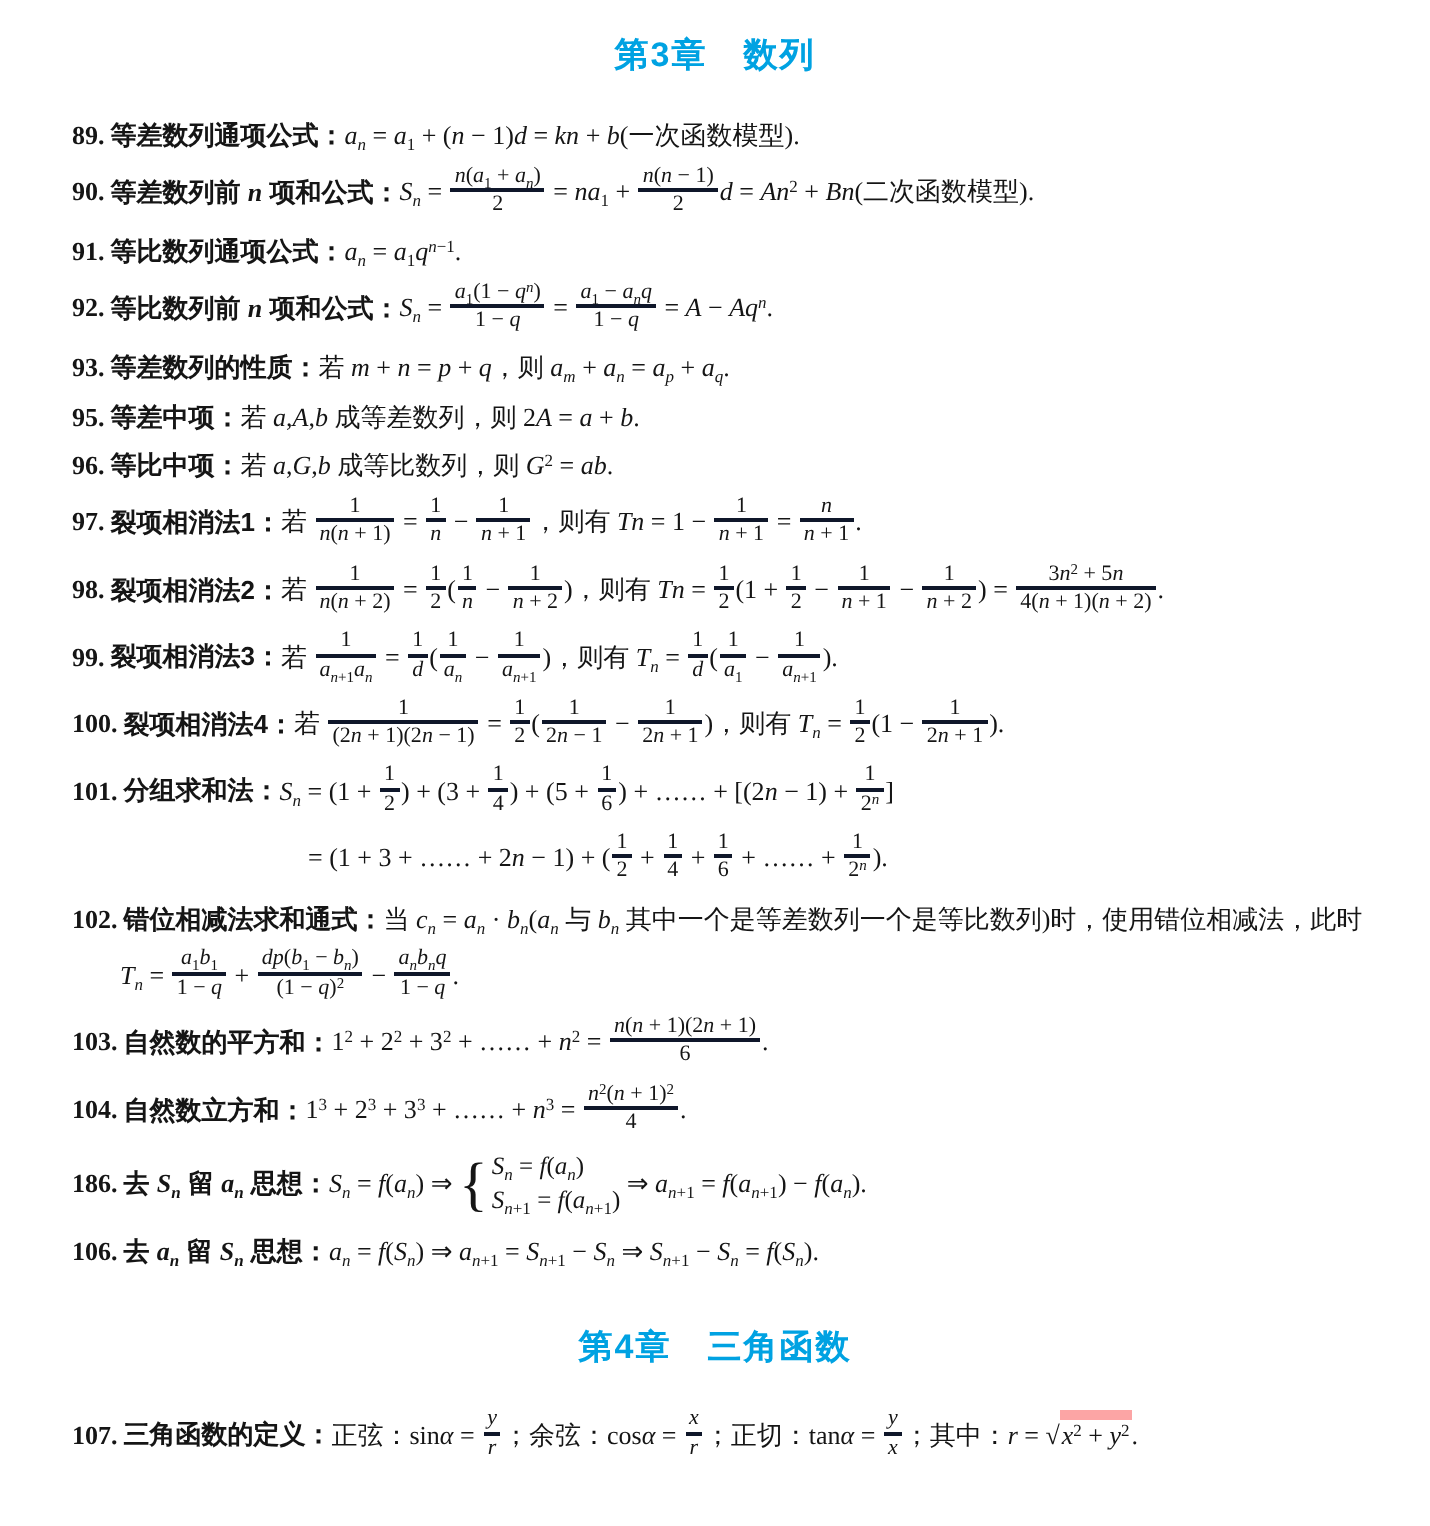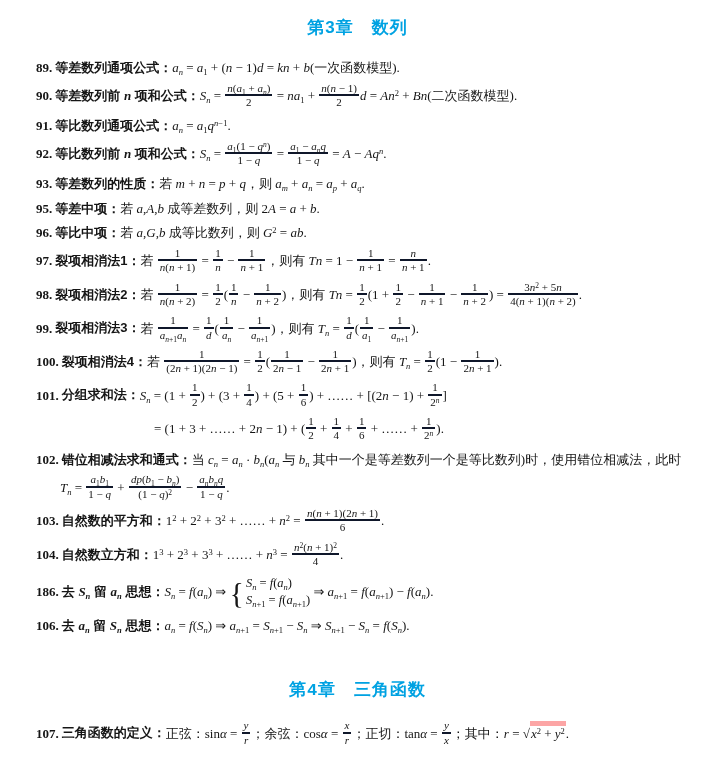--- a/index.html
+++ b/index.html
@@ -14,21 +14,21 @@
     font-size:13px;
     font-family:"Liberation Sans",sans-serif;
   }
   .chapter{
     text-align:center;
     font-weight:bold;
     font-size:17px;
     letter-spacing:1px;
     margin:8px 0 0 0;
   }
-  #ch-title-1{margin-top:44px;font-family:Liberation Mono, monospace;}
+  #ch-title-1{margin-top:28px;}
   .list{padding:0 10px 0 36px;margin-top:20px;}
   .item{margin:7px 0;line-height:1.35;}
   .cont{margin:5px 0 7px 0;line-height:1.35;}
   .num{font-weight:bold;margin-right:3px;font-family:Liberation Serif, serif;}
   .label{font-weight:bold;}
   .math{font-family:"Liberation Serif",serif;}
   .math i,.label i{font-family:"Liberation Serif",serif;font-style:italic;}
   sub{font-size:8.5px;vertical-align:-3px;line-height:0;}
   sup{font-size:8.5px;vertical-align:4px;line-height:0;}
   .fr{

